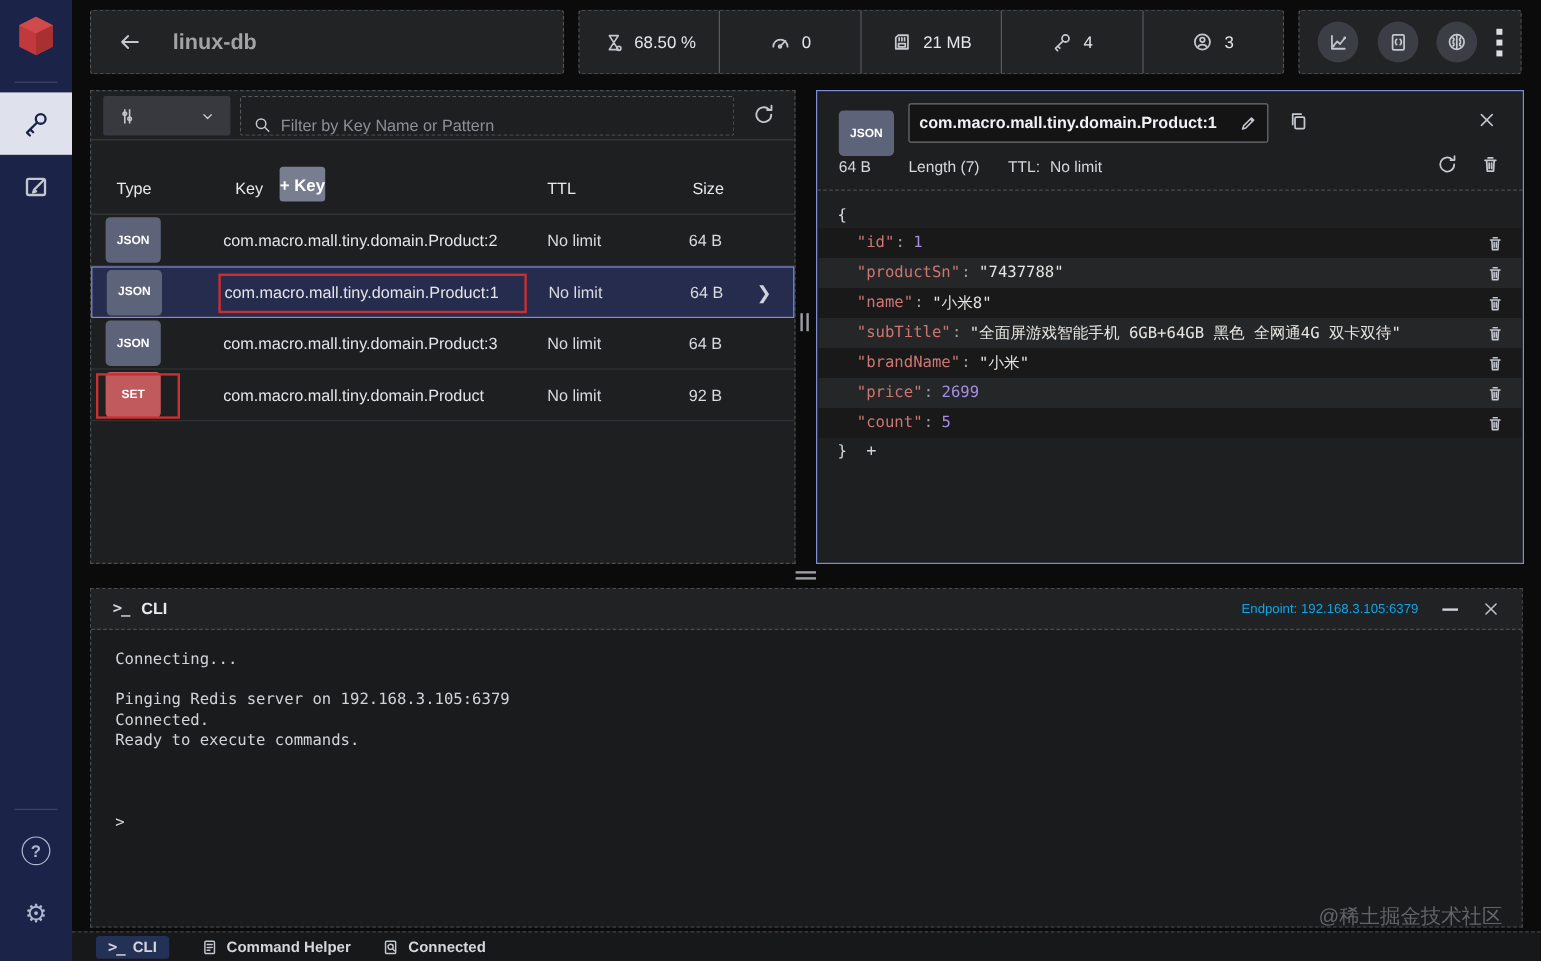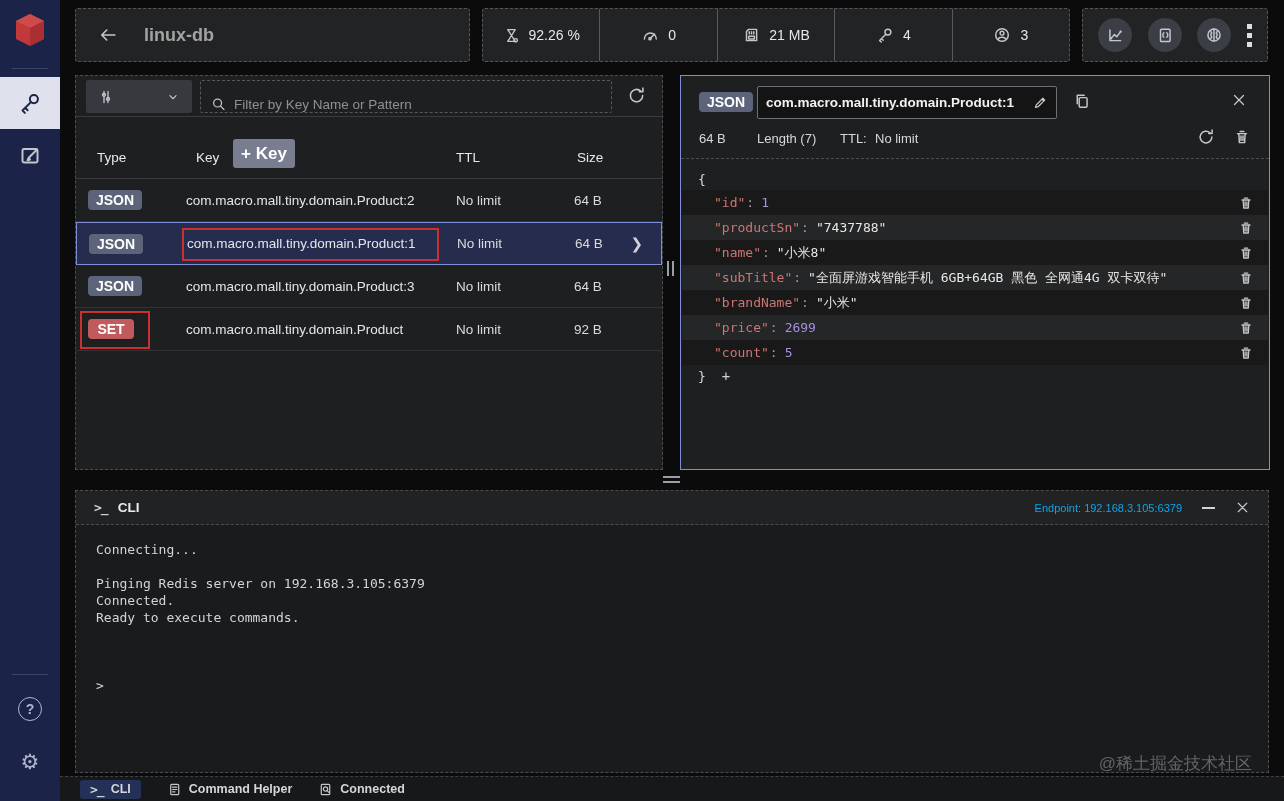--- a/index.html
+++ b/index.html
@@ -42,28 +42,28 @@
     border-radius:2px; display:flex; align-items:center; justify-content:space-between; padding:0 12px; cursor:pointer; }
   .searchbox { position:absolute; left:124px; top:4px; width:412px; height:33px; border:1px dashed #57585c;
     border-radius:2px; display:flex; align-items:flex-end; padding:0 10px; gap:8px; }
   .searchbox input { background:transparent; border:none; outline:none; color:#d6d8dc; font-size:13.5px;
     width:100%; font-family:"Liberation Sans", sans-serif; }
   .searchbox input::placeholder { color:#8d9097; }
   .refresh-btn { position:absolute; right:16px; top:10px; cursor:pointer; }
 
   .theadrow { position:absolute; top:41px; left:0; right:0; height:62px; border-bottom:1px solid #3a3b3e; font-size:13.5px; color:#e7e9ec; }
   .theadrow .lbl { position:absolute; top:33px; }
-  .addkey-btn { position:absolute; left:157px; top:22px; width:62px; height:29px; background:#787e90;
-    border-radius:3px; color:#fff; font-weight:700; font-size:17px; display:flex; align-items:center; justify-content:center; cursor:pointer; }
+  .addkey-btn { position:absolute; left:157px; top:22px; width:38px; height:29px; background:#787e90;
+    border-radius:3px; color:#fff; font-weight:700; font-size:14px; display:flex; align-items:center; justify-content:center; cursor:pointer; }
 
   .krow { position:absolute; left:0; width:100%; height:43px; border-bottom:1px solid #323336;
     display:flex; align-items:center; font-size:13.5px; cursor:pointer; }
   .krow.selected { background:#262c4d; border:1px solid #7e8ed6; }
-  .badge { position:absolute; left:12px; min-width:46px; height:20px; border-radius:4px; background:#5d6479;
-    color:#fff; font-size:14px; font-weight:700; display:flex; align-items:center; justify-content:center; padding:0 8px; }
+  .badge { position:absolute; left:12px; min-width:46px; height:38px; border-radius:4px; background:#5d6479;
+    color:#fff; font-size:10px; font-weight:700; display:flex; align-items:center; justify-content:center; padding:0 8px; }
   .badge.set { background:#c05a5c; }
   .kname { position:absolute; left:110px; color:#e3e5e9; }
   .kttl { position:absolute; left:380px; color:#d9dbdf; }
   .ksize { position:absolute; left:498px; width:60px; text-align:left; color:#d9dbdf; }
   .krow .chev { position:absolute; right:18px; color:#cfd2d8; font-size:15px; }
   .totalrow { position:absolute; left:0; right:0; bottom:0; height:31px; border-top:1px dashed #4b4c50;
     display:flex; align-items:center; padding-left:21px; font-size:13px; font-weight:700; color:#c9ccd2; }
 
   
   .annot { position:absolute; border:2px solid #c93030; pointer-events:none; }
@@ -167,21 +167,21 @@
     </svg>
     <span class="db-name">linux-db</span>
   </div>
 
   <div class="hbox hbox-stats">
     <div class="stat">
       <svg width="17" height="17" viewBox="0 0 16 16">
         <path class="st" d="M4.5 2.5 h7 l-3.5 5.5 z M4.5 13.5 h7 l-3.5 -5.5 z"></path>
         <circle class="st" cx="12" cy="12.5" r="1.6"></circle>
       </svg>
-      <span>92.26 %</span>
+      <span>68.50 %</span>
     </div>
     <div class="stat">
       <svg width="18" height="18" viewBox="0 0 16 16">
         <path class="st" d="M3 11.5 a5.3 5.3 0 1 1 10.6 0"></path>
         <path class="st" d="M8.3 11 L12 7.2"></path>
         <circle class="st" cx="8" cy="11.3" r="1"></circle>
       </svg>
       <span>0</span>
     </div>
     <div class="stat">

